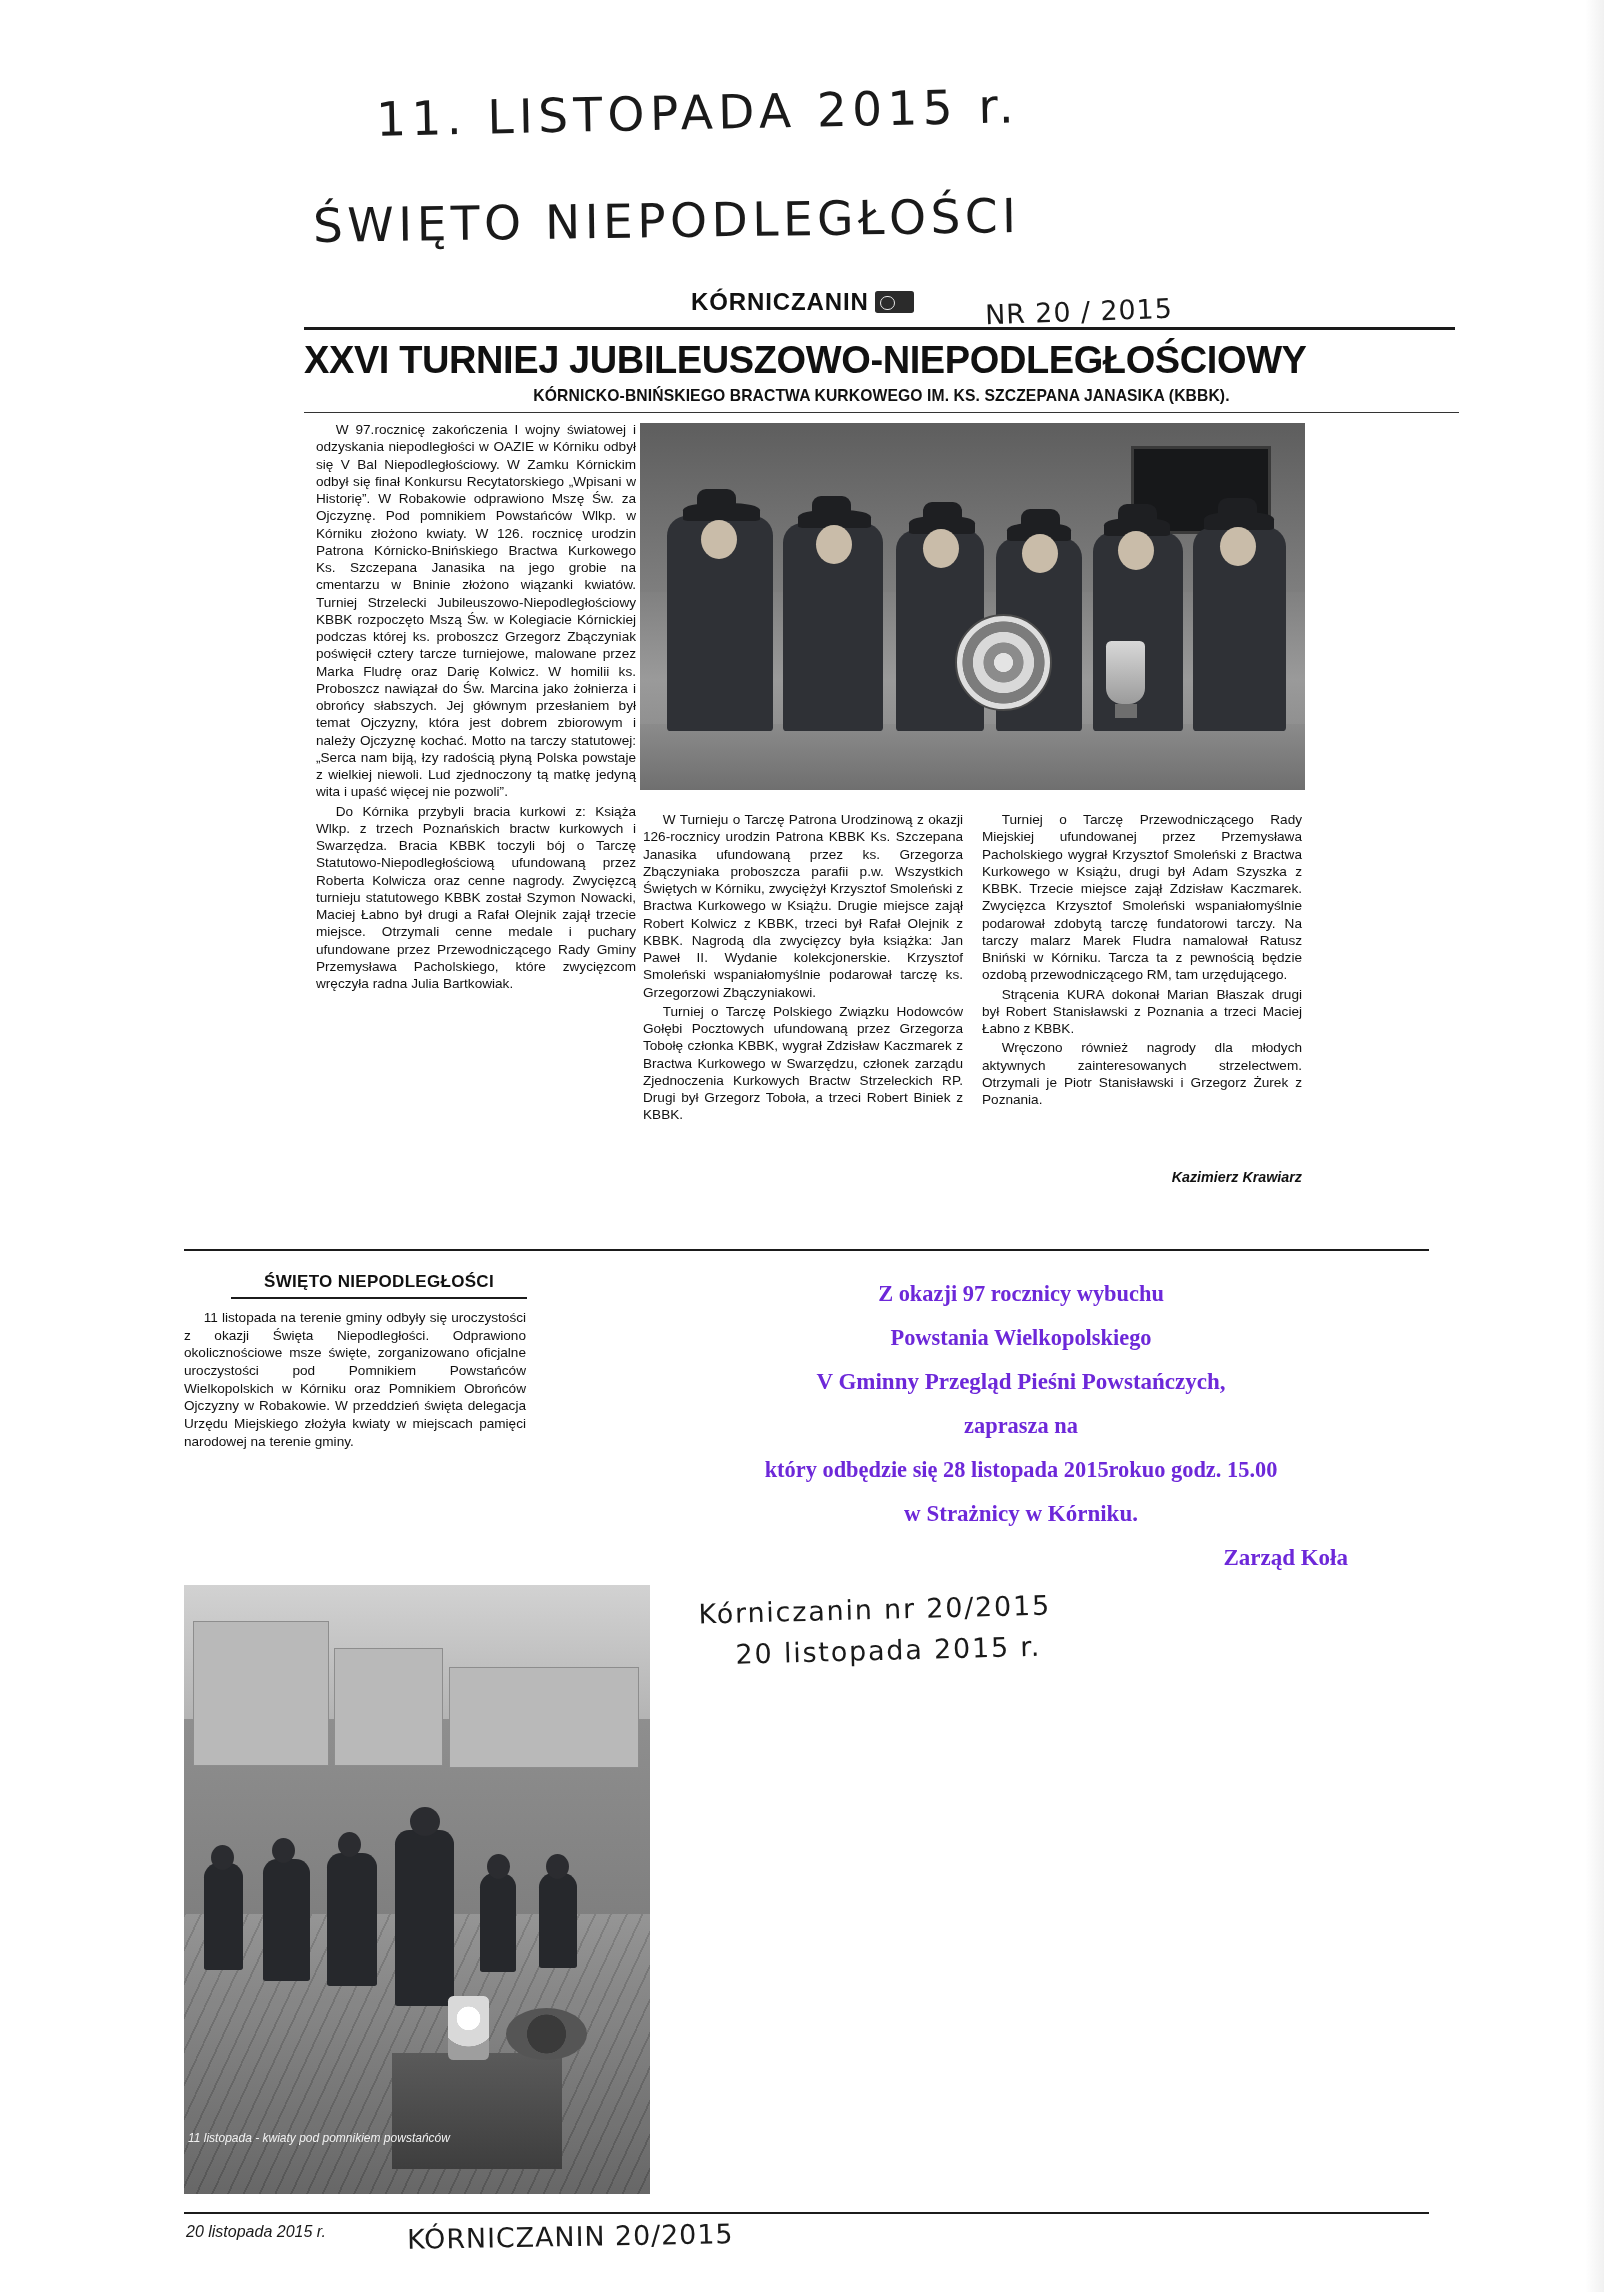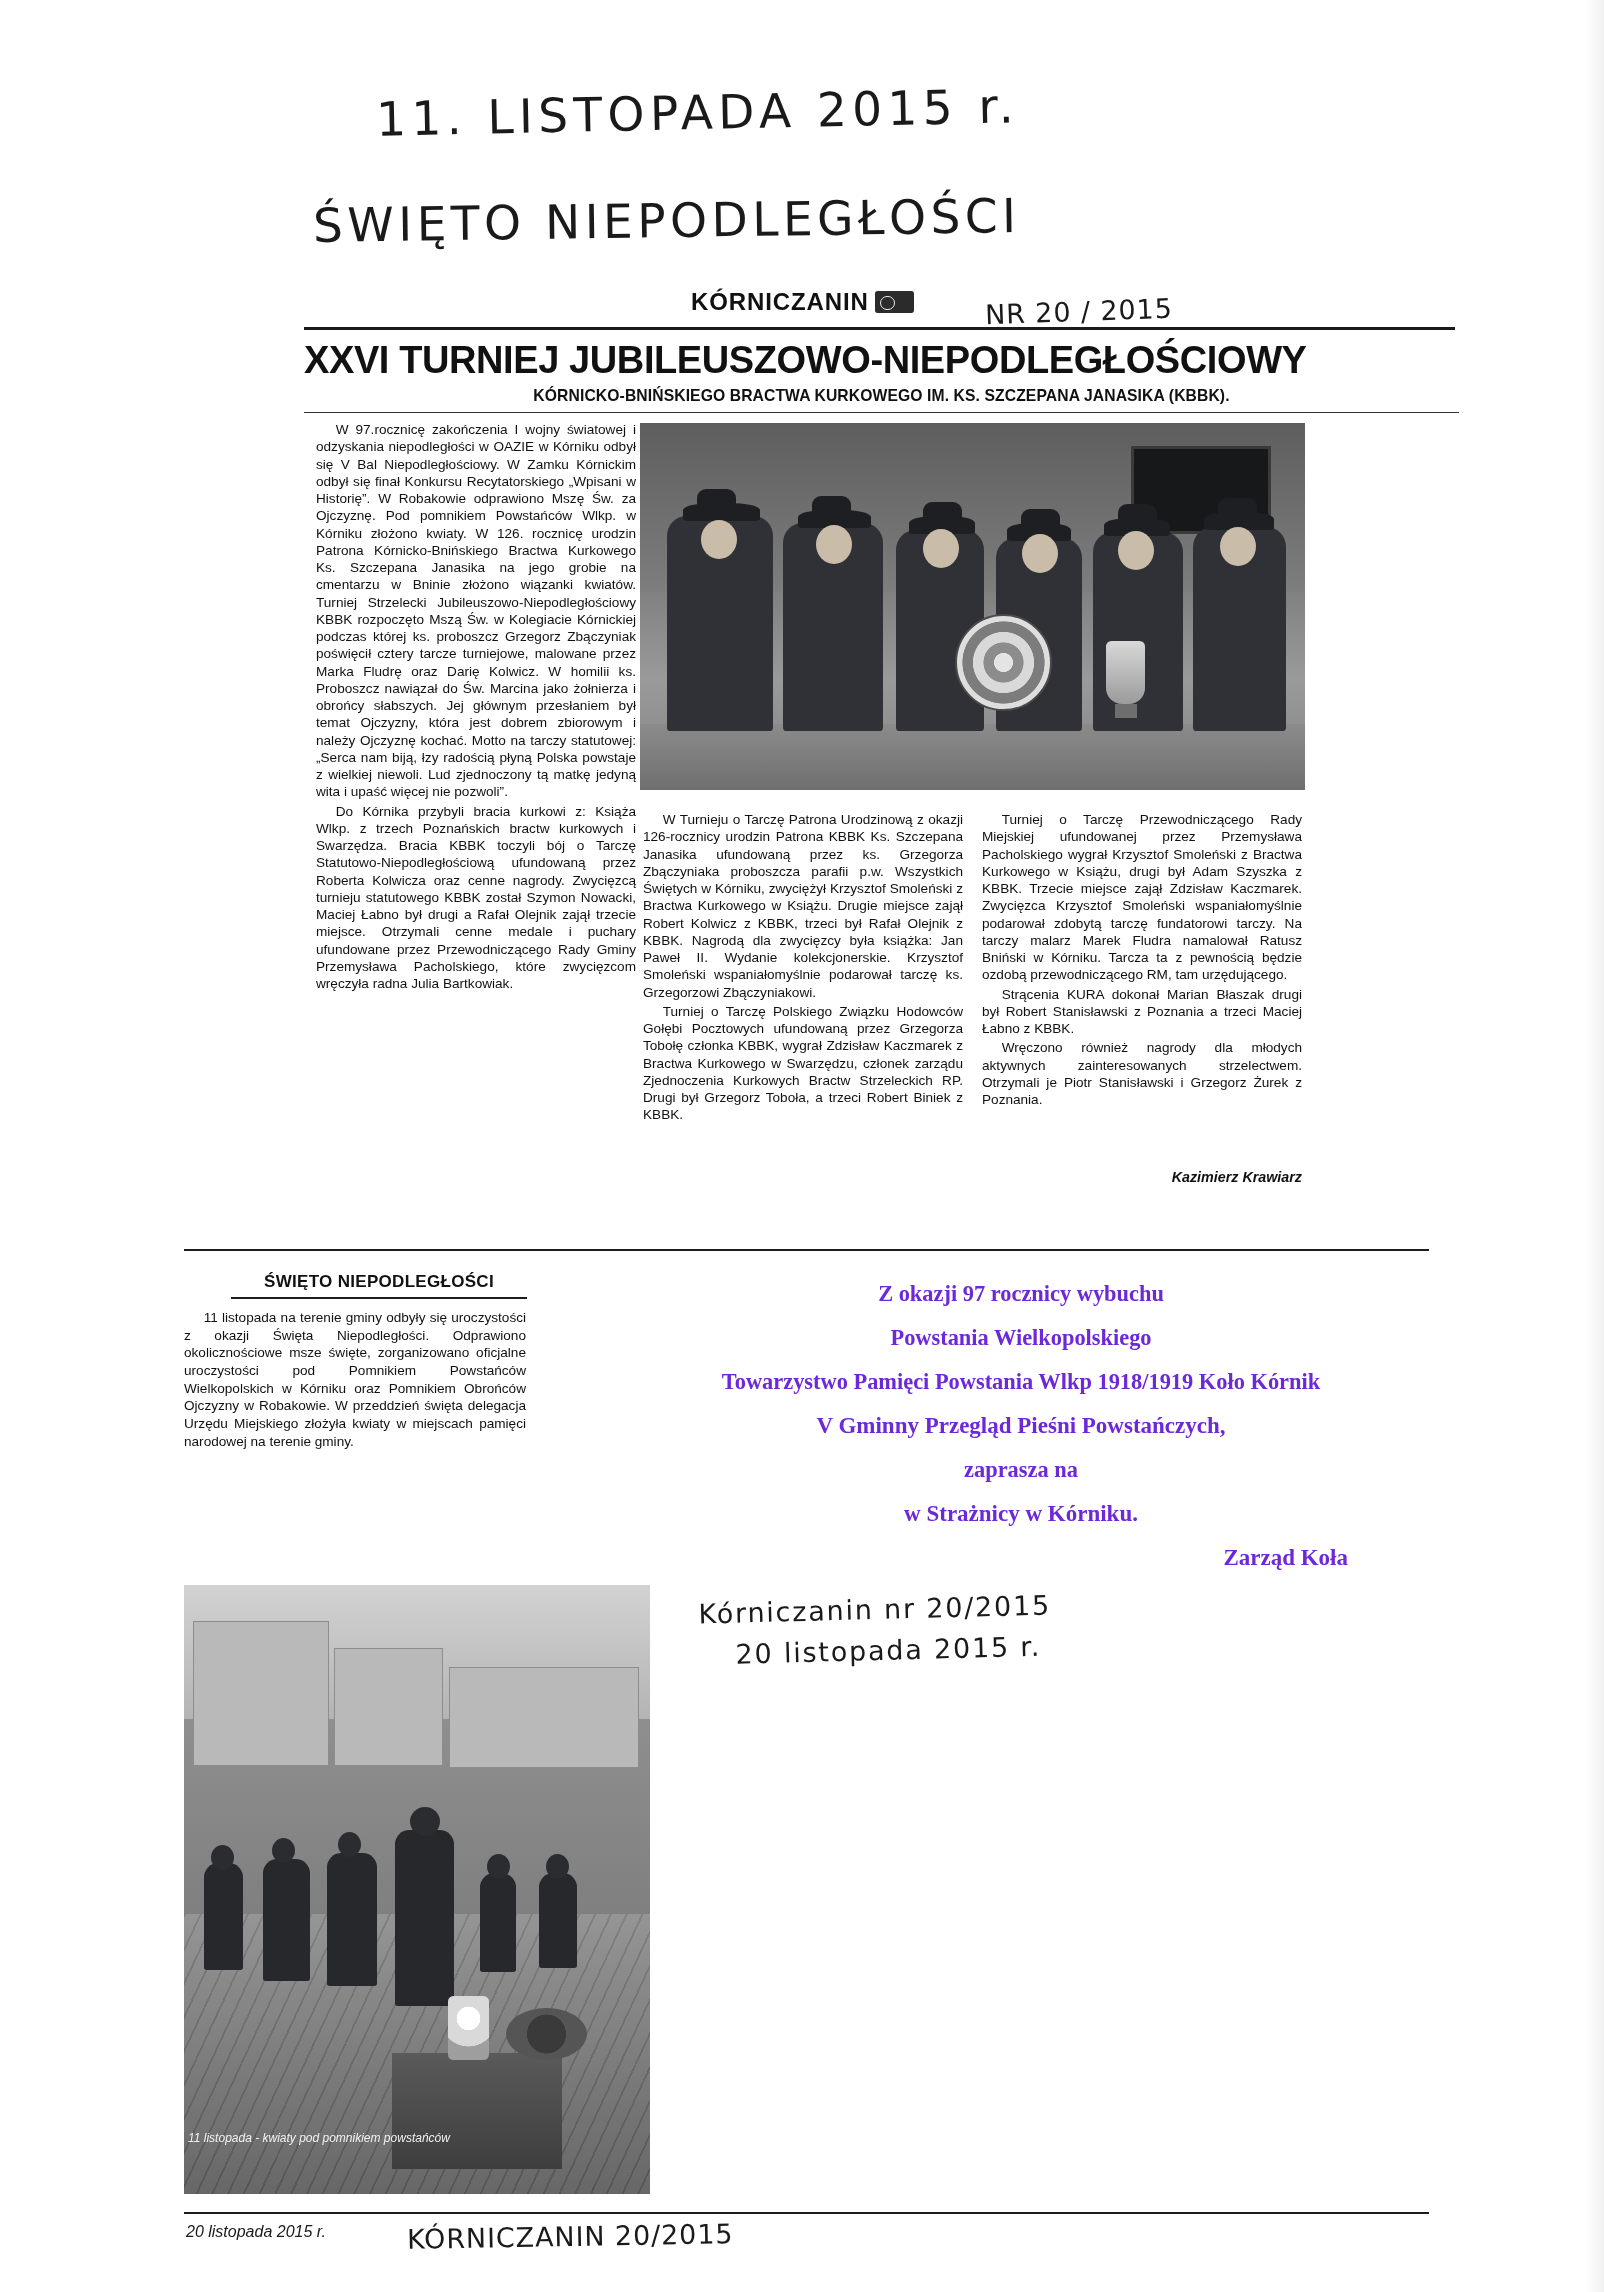--- a/index.html
+++ b/index.html
@@ -440,23 +440,23 @@
 
 <div id="sec2-title">ŚWIĘTO NIEPODLEGŁOŚCI</div>
 <div class="rule-sec2"></div>
 <div id="sec2-body">
   <p>11 listopada na terenie gminy odbyły się uroczystości z okazji Święta Niepodległości. Odprawiono okolicznościowe msze święte, zorganizowano oficjalne uroczystości pod Pomnikiem Powstańców Wielkopolskich w Kórniku oraz Pomnikiem Obrońców Ojczyzny w Robakowie. W przeddzień święta delegacja Urzędu Miejskiego złożyła kwiaty w miejscach pamięci narodowej na terenie gminy.</p>
 </div>
 
 <div id="announce">
   <span class="l s1">Z okazji  97 rocznicy wybuchu</span>
   <span class="l s2">Powstania Wielkopolskiego</span>
-  <span class="l s3">Towarzystwo Pamięci Powstania Wlkp 1918/1919 Koło Kórnik</span>
   <span class="l s5">V Gminny Przegląd Pieśni Powstańczych,</span>
   <span class="l s4">zaprasza na</span>
+  <span class="l s6">który odbędzie się 28 listopada 2015rokuo godz. 15.00</span>
   <span class="l s7">w  Strażnicy w Kórniku.</span>
   <span class="sign">Zarząd Koła</span>
 </div>
 
 <div id="photo-bottom">
   <div class="sky"></div>
   <div class="bldg" style="left:9px; top:36px; width:134px; height:143px;"></div>
   <div class="bldg" style="left:150px; top:63px; width:107px; height:116px;"></div>
   <div class="bldg" style="left:265px; top:82px; width:188px; height:99px;"></div>
   <div class="ground"></div>

